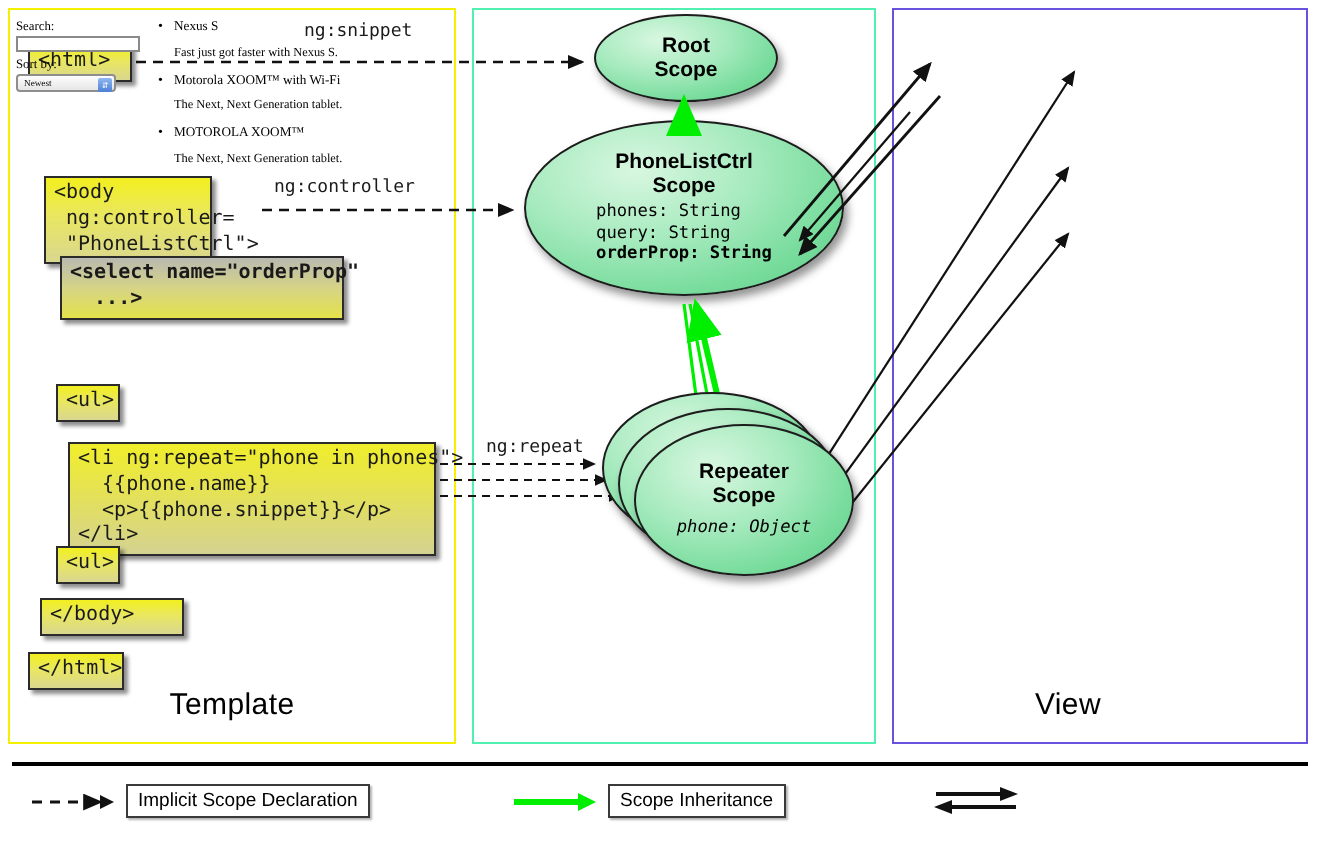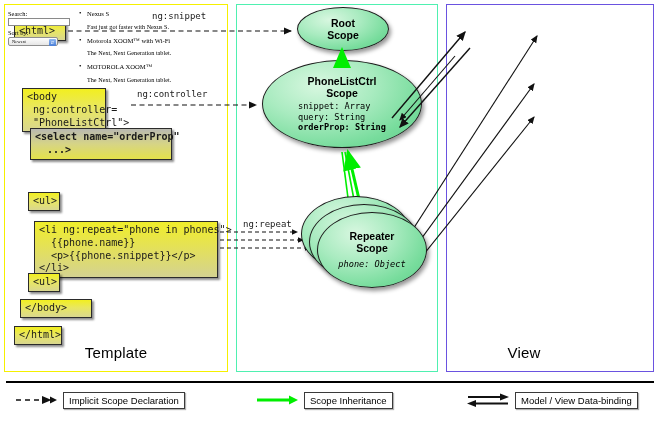--- a/index.html
+++ b/index.html
@@ -184,21 +184,21 @@
   
   .legend-rule {
     position: absolute;
     left: 6px; top: 381px;
     width: 648px; height: 2px;
     background: #000;
   }
   .legend-item {
     position: absolute;
     display: flex;
-    align-items: flex-start;
+    align-items: flex-end;
   }
   .legend-box {
     border: 1.2px solid #3a3a3a;
     background: #fff;
     font-size: 9.5px;
     color: #000;
     padding: 2px 5px;
     box-shadow: 1px 1px 1px rgba(0,0,0,.3);
     white-space: nowrap;
   }
@@ -207,21 +207,21 @@
 </head>
 <body>
 
 <div id="root">
 
   <div class="panel panel-template"></div>
   <div class="panel panel-model"></div>
   <div class="panel panel-view"></div>
 
   <div class="panel-title" style="left:4px;  bottom:auto; top:344px; width:224px;">Template</div>
-  <div class="panel-title" style="left:440px; bottom:auto; top:344px; width:168px;">View</div>
+  <div class="panel-title" style="left:450px; bottom:auto; top:344px; width:168px;">View</div>
 
   <div class="codebox" style="left:14px; top:22px;  width:52px;">&lt;html&gt;</div>
 
   <div class="codebox" style="left:22px; top:88px;  width:84px;">&lt;body
  ng:controller=
  "PhoneListCtrl"&gt;</div>
 
   <div class="codebox gradgray" style="left:30px; top:128px; width:142px;">&lt;select name="orderProp"
   ...&gt;</div>
 
@@ -241,21 +241,21 @@
 
   <div class="scope" style="left:297px; top:7px; width:92px; height:44px;">
     <div class="scope-title">Root</div>
     <div class="scope-title">Scope</div>
   </div>
 
   <div class="scope" style="left:262px; top:60px; width:160px; height:88px;">
     <div class="scope-title">PhoneListCtrl</div>
     <div class="scope-title">Scope</div>
     <div class="scope-props">
-      <div>snippet: Array</div>
+      <div>phones: String</div>
       <div>query: String</div>
       <div style="font-weight:bold;">orderProp: String</div>
     </div>
   </div>
 
   <div class="scope" style="left:301px; top:196px; width:110px; height:76px; z-index:1;"></div>
   <div class="scope" style="left:309px; top:204px; width:110px; height:76px; z-index:2;"></div>
   <div class="scope" style="left:317px; top:212px; width:110px; height:76px; z-index:3;">
     <div class="scope-title">Repeater</div>
     <div class="scope-title">Scope</div>
@@ -348,16 +348,15 @@
     <div class="legend-box">Scope Inheritance</div>
   </div>
 
   <div class="legend-item" style="left:466px; top:392px;">
     <svg class="legend-glyph" viewBox="0 0 44 16">
       <path d="M2,5 L35,5" stroke="#111" stroke-width="2" fill="none"></path>
       <path d="M34,1.5 L43,5 L34,8.5 z" fill="#111"></path>
       <path d="M9,11.5 L42,11.5" stroke="#111" stroke-width="2" fill="none"></path>
       <path d="M10,8 L1,11.5 L10,15 z" fill="#111"></path>
     </svg>
-    <div class="legend-box">Model / View Data-binding</div>
   </div>
 
 </div>
 
 </body></html>

